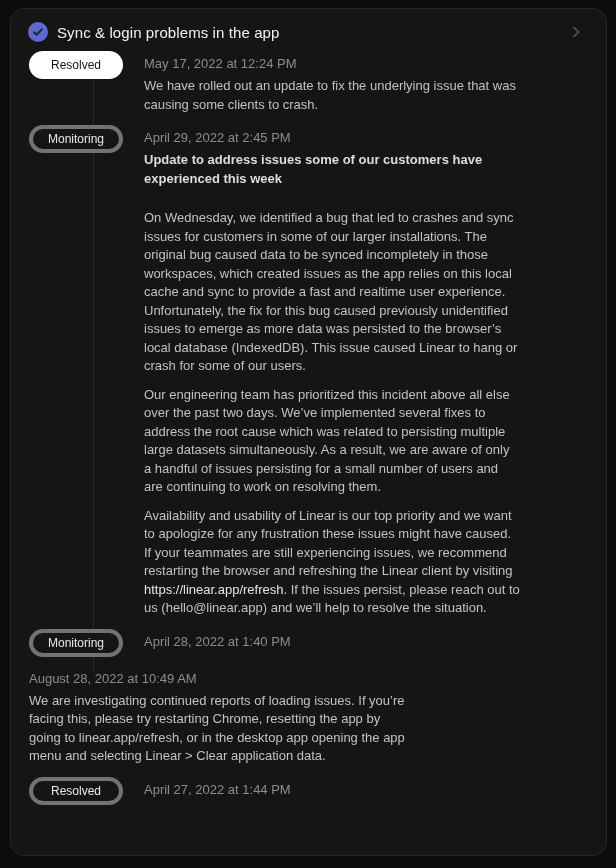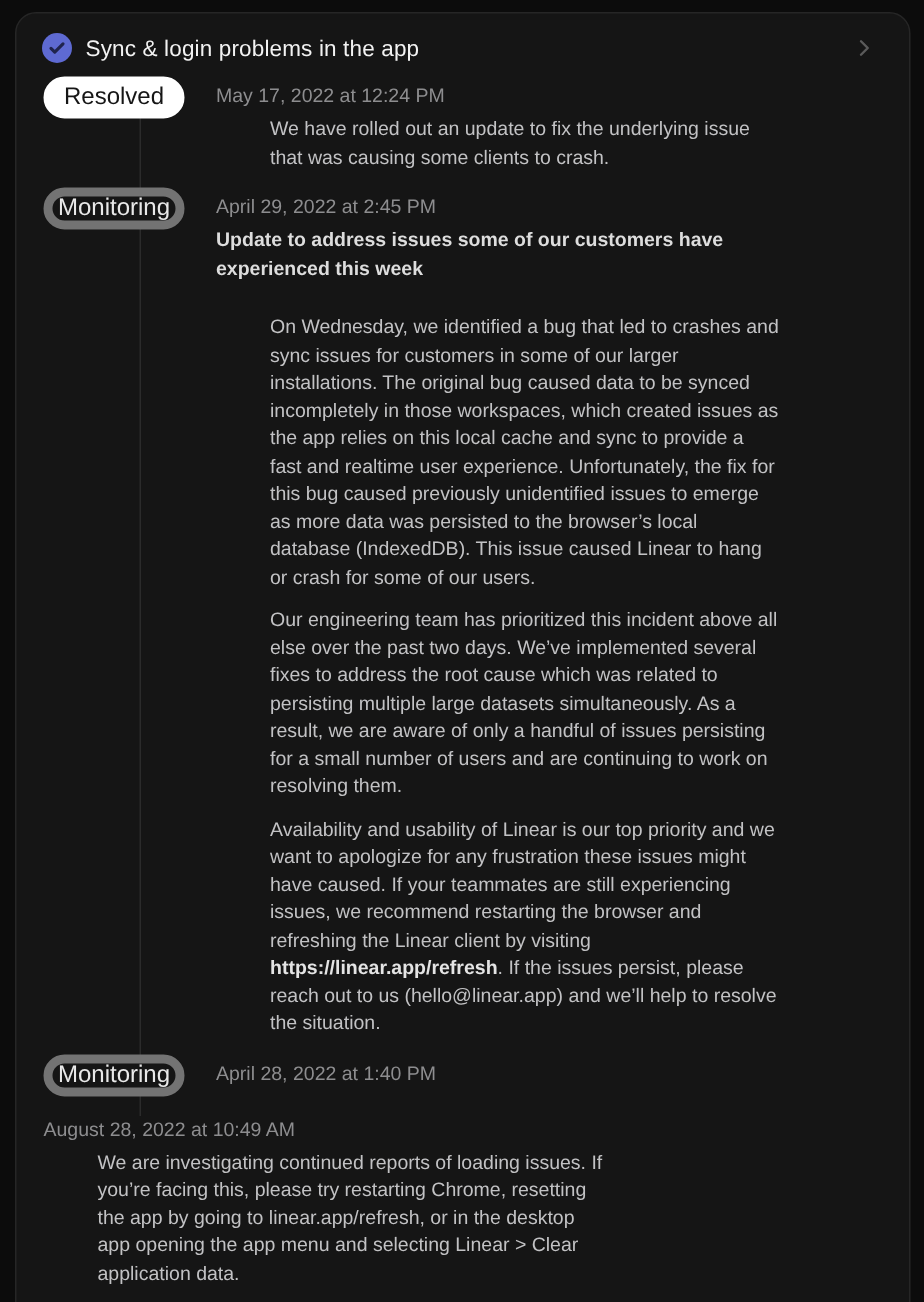--- a/index.html
+++ b/index.html
@@ -54,23 +54,23 @@
     background: #2b2b2b;
   }
   .pill {
     position: relative;
     z-index: 1;
     width: 94px;
     height: 28px;
     margin-top: -4px;
     border-radius: 15px;
     background: #151515;
-    border: 6px solid #737373;
+    border: 4px solid #737373;
     color: #e9e9e9;
-    font-size: 16px;
+    font-size: 12px;
     display: flex;
     align-items: center;
     justify-content: center;
   }
   .pill.highlight {
     background: #ffffff;
     border-color: #ffffff;
     color: #161616;
     font-weight: 500;
   }
@@ -90,24 +90,23 @@
     font-weight: 700;
     color: #dddddd;
     line-height: 18.5px;
     margin-bottom: 21px;
   }
   .para {
     font-size: 13px;
     color: #c2c2c4;
     line-height: 18.5px;
     margin-bottom: 10px;
-    margin-left: 36px;
   }
   .para:last-child { margin-bottom: 0; }
-  .para strong { color: #e4e4e4; font-weight: 700; }
+  .para strong { color: #e4e4e4; font-weight: 400; }
 </style>
 </head>
 <body>
 
 <div class="card">
 
   <div class="incident-header">
     <span class="icon-wrap">
       <svg width="20" height="20" viewBox="0 0 20 20" aria-hidden="true">
         <circle cx="10" cy="10" r="10" fill="#5e6ad2"></circle>

